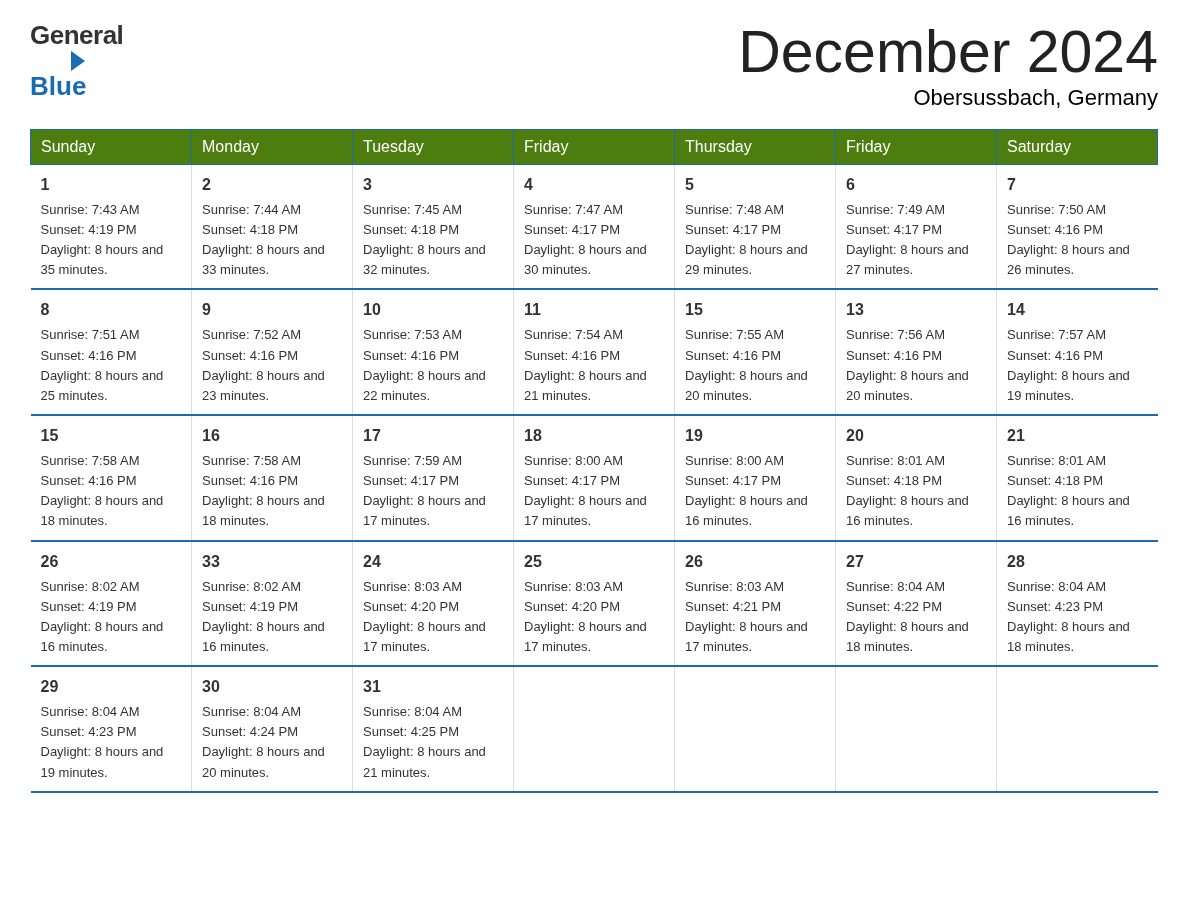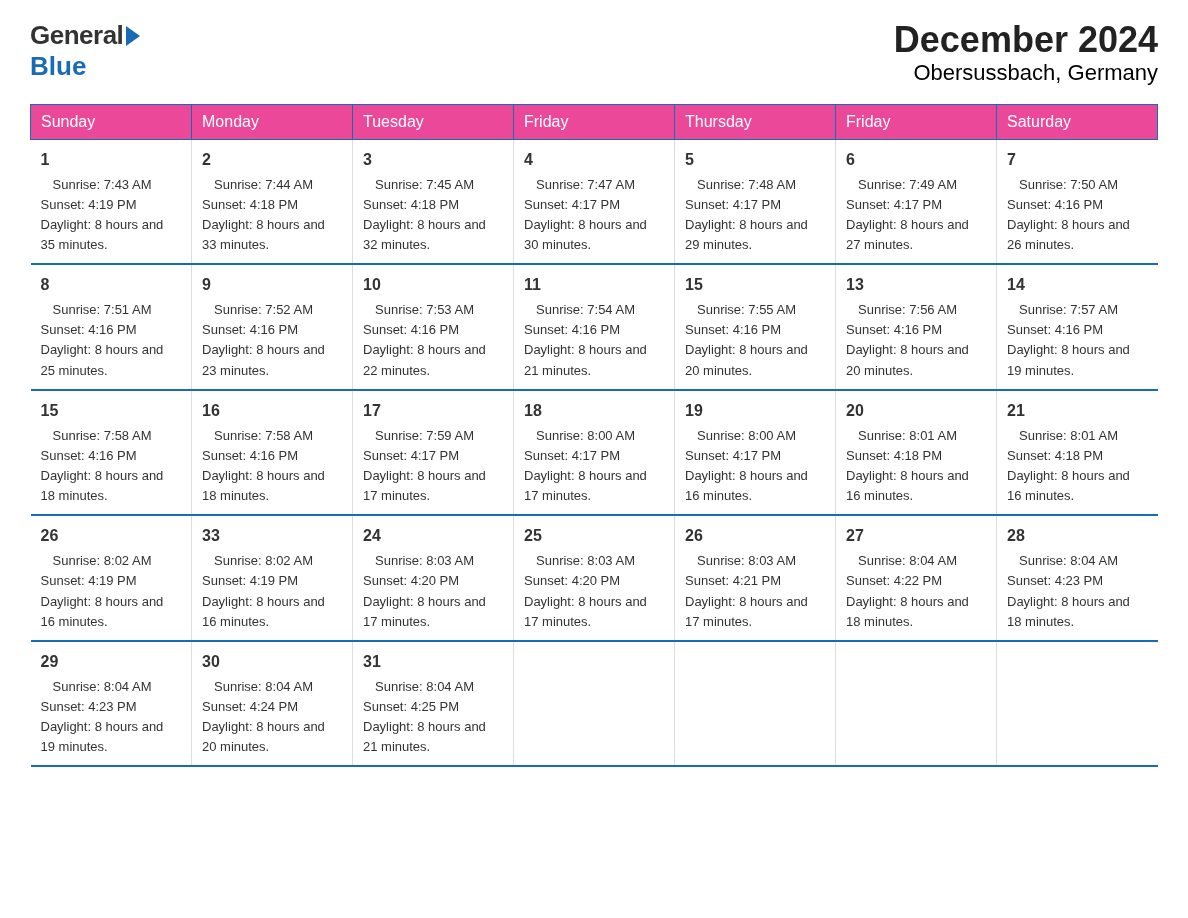--- a/index.html
+++ b/index.html
@@ -21,56 +21,57 @@
       flex-direction: column;
       align-items: flex-start;
     }
     .logo-top {
       display: flex;
       align-items: center;
       font-size: 26px;
       font-weight: bold;
       color: #333;
       letter-spacing: -0.5px;
+      flex-direction: column;
     }
     .logo-triangle {
       width: 0;
       height: 0;
       border-left: 14px solid #1a6bb5;
       border-top: 10px solid transparent;
       border-bottom: 10px solid transparent;
       margin-left: 3px;
       margin-right: 1px;
     }
     .logo-blue {
       color: #1a6bb5;
       font-size: 26px;
       font-weight: bold;
     }
     .title-section {
       text-align: right;
     }
     .month-title {
-      font-size: 36px;
-      font-weight: bold;
+      font-size: 59px;
+      font-weight: normal;
       color: #222;
       line-height: 1.1;
     }
     .location-title {
       font-size: 22px;
       color: #000000;
       font-weight: normal;
     }
     table {
       width: 100%;
       border-collapse: collapse;
       table-layout: fixed;
     }
     thead tr {
-      background-color: #ec4899;
+      background-color: #4d7c0f;
     }
     thead th {
       color: #fff;
       font-size: 16px;
       font-weight: normal;
       text-align: left;
       padding: 8px 10px;
       border: 1px solid #1a6bb5;
     }
     tbody tr {
@@ -90,21 +91,20 @@
     }
     .day-number {
       font-size: 16px;
       font-weight: bold;
       display: block;
       margin-bottom: 3px;
     }
     .day-info {
       font-size: 13px;
       line-height: 1.55;
-      margin-left: 12px;
     }
     .empty-cell {
       background: #fff;
     }
   </style>
 </head>
 <body>
 
 <div class="header">
   <div class="logo">

